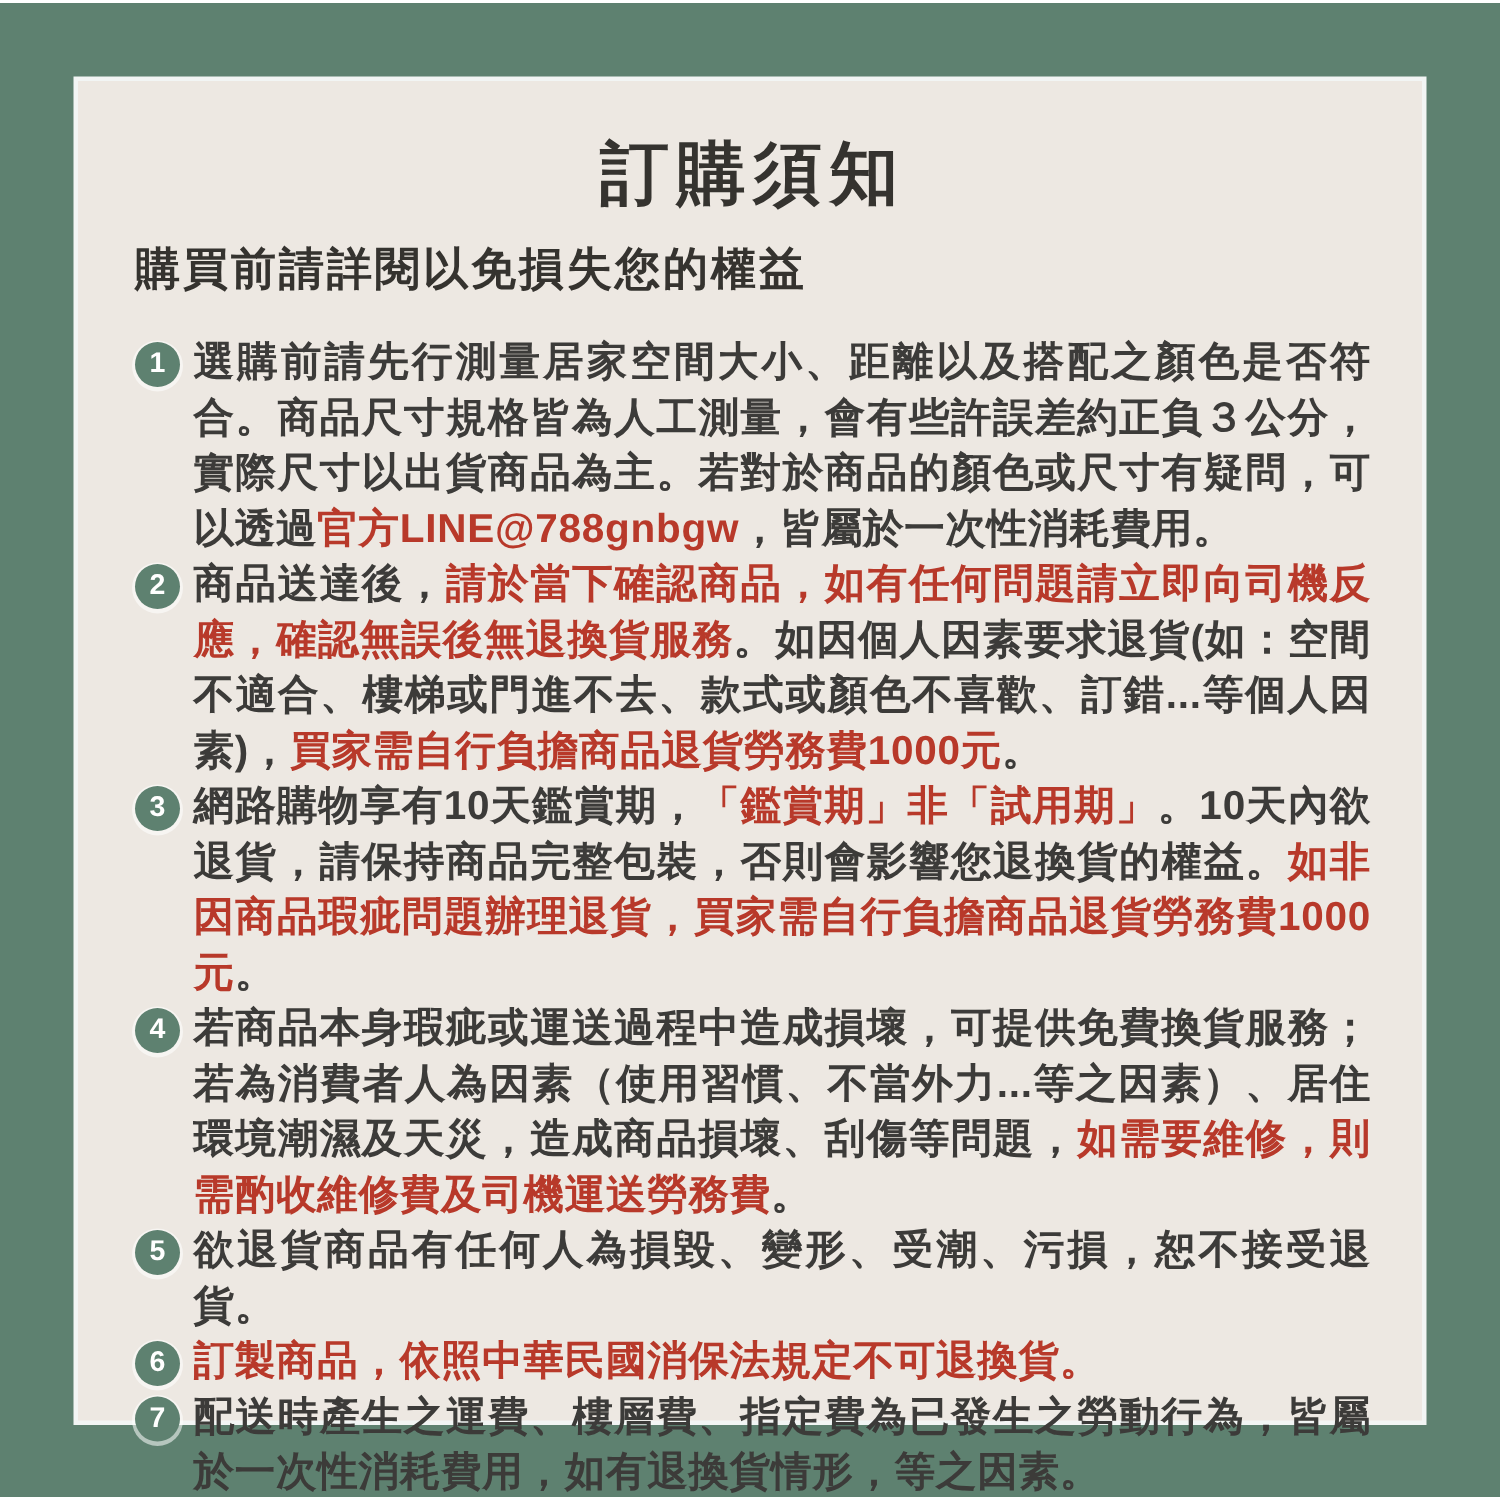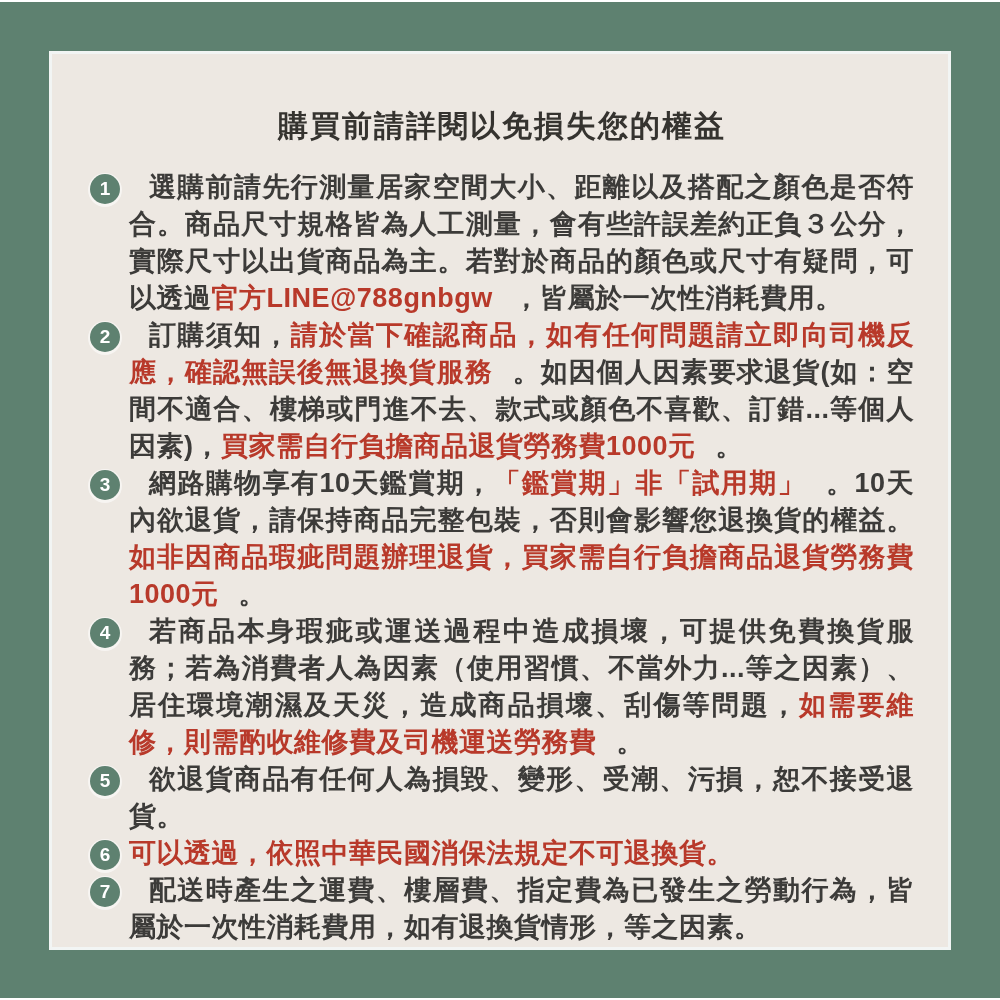--- a/index.html
+++ b/index.html
@@ -34,21 +34,20 @@
   }
   .page-title{
     text-align:center;
     font-size:46px;
     letter-spacing:5px;
     color:#35332f;
     line-height:50px;
     margin-top:4px;
   }
   .page-subtitle{
-    text-align:center;
     font-size:30px;
     letter-spacing:2px;
     color:#35332f;
     line-height:36px;
     margin-top:22px;
   }
   .notice-list{
     margin-top:25px;
   }
   .notice-item{
@@ -67,53 +66,54 @@
     text-align:center;
     box-shadow:0 1px 0 2px rgba(255,255,255,0.55);
   }
   .notice-text{
     font-size:27px;
     line-height:37px;
     text-align:justify;
     letter-spacing:0.5px;
     color:var(--text-dark);
   }
-  .seg.dark{color:var(--text-dark);margin-left:20px;}
+  .seg.dark{color:var(--text-dark);}
   .seg.red{color:var(--text-red);}
 </style>
 </head>
 <body>
 
 <div class="frame">
   <div class="panel">
+    <h1 class="page-title">訂購須知</h1>
     <h2 class="page-subtitle">購買前請詳閱以免損失您的權益</h2>
     <div class="notice-list">
         <div class="notice-item">
           <span class="notice-badge">1</span>
           <div class="notice-text"><span class="seg dark">選購前請先行測量居家空間大小、距離以及搭配之顏色是否符合。商品尺寸規格皆為人工測量，會有些許誤差約正負３公分，實際尺寸以出貨商品為主。若對於商品的顏色或尺寸有疑問，可以透過</span><span class="seg red">官方LINE@788gnbgw</span><span class="seg dark">，皆屬於一次性消耗費用。</span></div>
         </div>
         <div class="notice-item">
           <span class="notice-badge">2</span>
-          <div class="notice-text"><span class="seg dark">訂購須知，</span><span class="seg red">請於當下確認商品，如有任何問題請立即向司機反應，確認無誤後無退換貨服務</span><span class="seg dark">。如因個人因素要求退貨(如：空間不適合、樓梯或門進不去、款式或顏色不喜歡、訂錯...等個人因素)，</span><span class="seg red">買家需自行負擔商品退貨勞務費1000元</span><span class="seg dark">。</span></div>
+          <div class="notice-text"><span class="seg dark">商品送達後，</span><span class="seg red">請於當下確認商品，如有任何問題請立即向司機反應，確認無誤後無退換貨服務</span><span class="seg dark">。如因個人因素要求退貨(如：空間不適合、樓梯或門進不去、款式或顏色不喜歡、訂錯...等個人因素)，</span><span class="seg red">買家需自行負擔商品退貨勞務費1000元</span><span class="seg dark">。</span></div>
         </div>
         <div class="notice-item">
           <span class="notice-badge">3</span>
           <div class="notice-text"><span class="seg dark">網路購物享有10天鑑賞期，</span><span class="seg red">「鑑賞期」非「試用期」</span><span class="seg dark">。10天內欲退貨，請保持商品完整包裝，否則會影響您退換貨的權益。</span><span class="seg red">如非因商品瑕疵問題辦理退貨，買家需自行負擔商品退貨勞務費1000元</span><span class="seg dark">。</span></div>
         </div>
         <div class="notice-item">
           <span class="notice-badge">4</span>
           <div class="notice-text"><span class="seg dark">若商品本身瑕疵或運送過程中造成損壞，可提供免費換貨服務；若為消費者人為因素（使用習慣、不當外力...等之因素）、居住環境潮濕及天災，造成商品損壞、刮傷等問題，</span><span class="seg red">如需要維修，則需酌收維修費及司機運送勞務費</span><span class="seg dark">。</span></div>
         </div>
         <div class="notice-item">
           <span class="notice-badge">5</span>
           <div class="notice-text"><span class="seg dark">欲退貨商品有任何人為損毀、變形、受潮、污損，恕不接受退貨。</span></div>
         </div>
         <div class="notice-item">
           <span class="notice-badge">6</span>
-          <div class="notice-text"><span class="seg red">可以透過，依照中華民國消保法規定不可退換貨。</span></div>
+          <div class="notice-text"><span class="seg red">訂製商品，依照中華民國消保法規定不可退換貨。</span></div>
         </div>
         <div class="notice-item">
           <span class="notice-badge">7</span>
           <div class="notice-text"><span class="seg dark">配送時產生之運費、樓層費、指定費為已發生之勞動行為，皆屬於一次性消耗費用，如有退換貨情形，等之因素。</span></div>
         </div>
       </div>
   </div>
 </div>
 
 </body></html>

